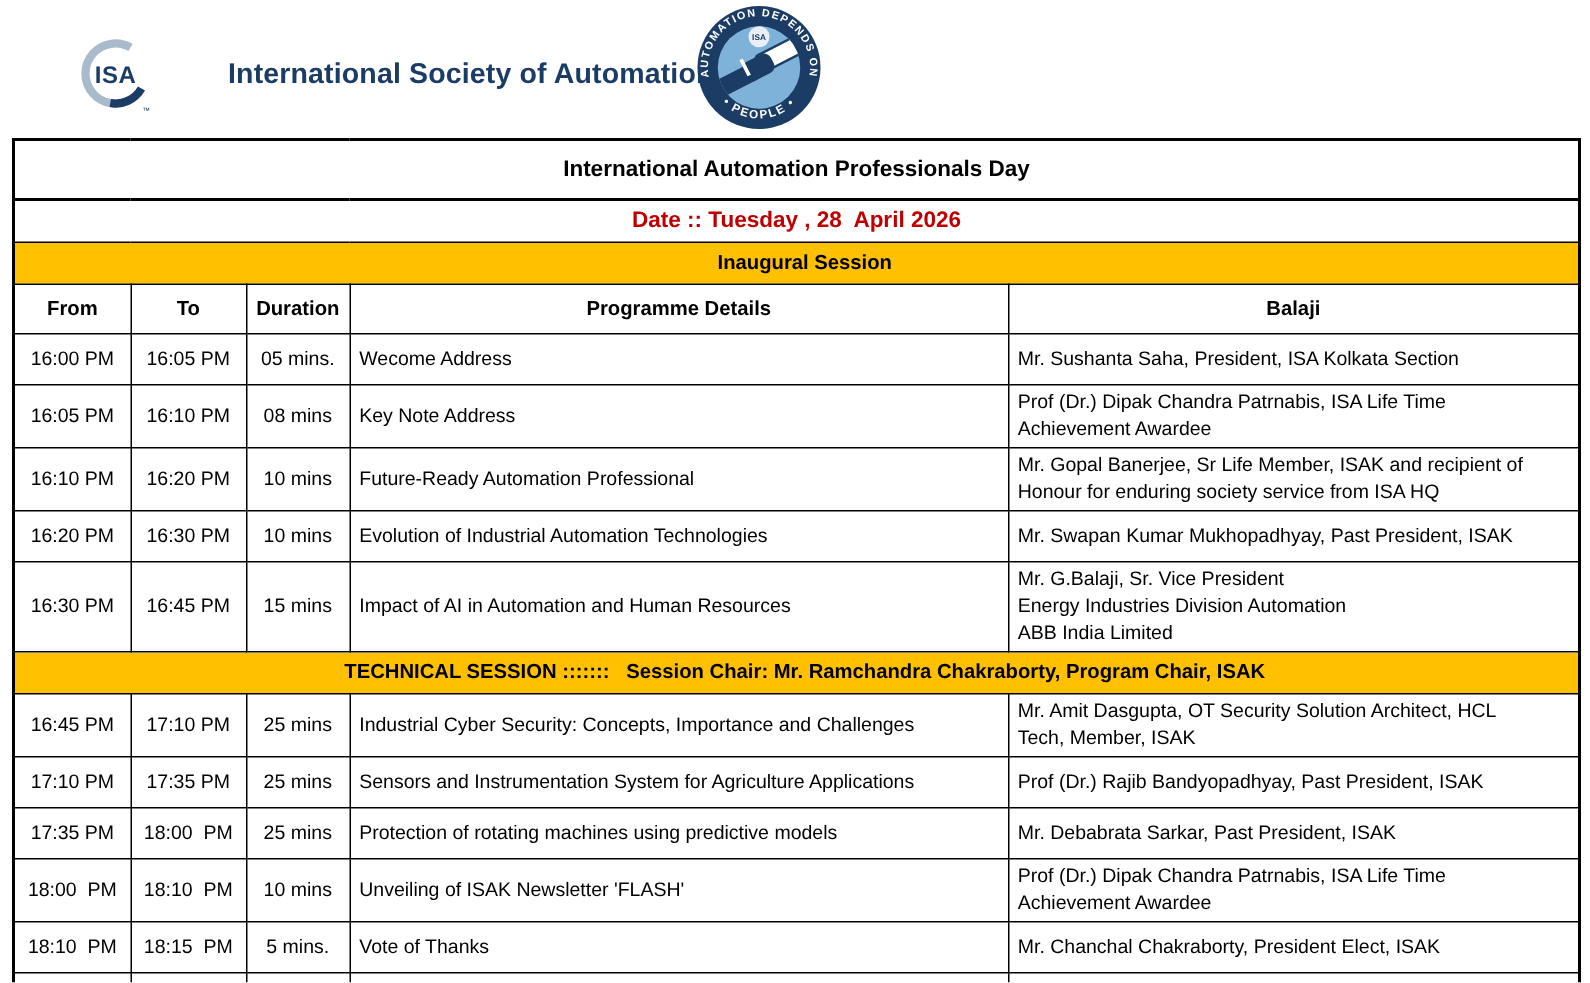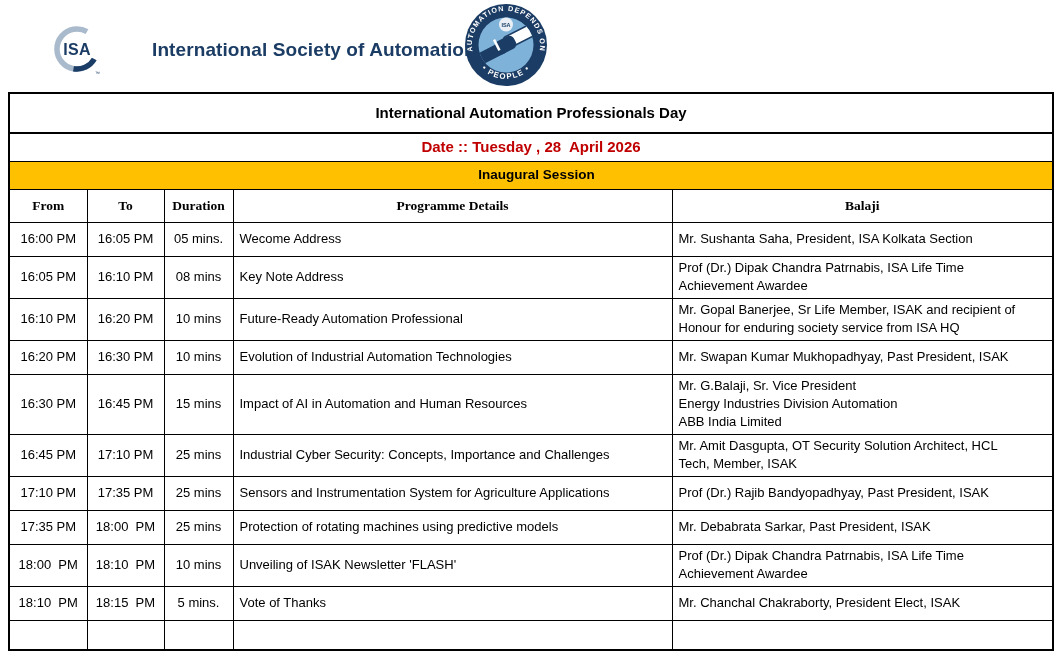--- a/index.html
+++ b/index.html
@@ -62,21 +62,21 @@
   tr.r-date { height: 28px; }
   tr.r-date td {
     color: var(--date-red); font-weight: bold; font-size: 15px;
     text-align: center; white-space: pre-wrap;
   }
   tr.r-band { height: 28px; }
   tr.r-band td {
     background: var(--band-bg); font-weight: bold; font-size: 13.5px;
     text-align: center; white-space: pre-wrap; padding-left: 17px;
   }
-  tr.r-head { height: 33px; font-family: Liberation Serif, serif; }
+  tr.r-head { height: 33px; }
   tr.r-head td { font-weight: bold; font-size: 13.5px; text-align: center; }
   tr.h1 { height: 34px; margin-left: 36px; }
   tr.h2 { height: 42px; }
   tr.h3 { height: 60px; }
   tr.r-empty { height: 30px; }
   td.c-time { text-align: center; white-space: pre-wrap; }
   td.c-prog { text-align: left; padding-left: 6px; }
   td.c-spk  { text-align: left; padding-left: 7px; white-space: pre-wrap; }
 </style>
 </head>
@@ -190,20 +190,23 @@
     <tr class="r-data h3">
       <td class="c-time">16:30 PM</td>
       <td class="c-time">16:45 PM</td>
       <td class="c-time">15 mins</td>
       <td class="c-prog">Impact of AI in Automation and Human Resources</td>
       <td class="c-spk">Mr. G.Balaji, Sr. Vice President
 Energy Industries Division Automation
 ABB India Limited</td>
     </tr>
 
+    <tr class="r-band">
+      <td colspan="5">TECHNICAL SESSION :::::::   Session Chair: Mr. Ramchandra Chakraborty, Program Chair, ISAK</td>
+    </tr>
 
     <tr class="r-data h2">
       <td class="c-time">16:45 PM</td>
       <td class="c-time">17:10 PM</td>
       <td class="c-time">25 mins</td>
       <td class="c-prog">Industrial Cyber Security: Concepts, Importance and Challenges</td>
       <td class="c-spk">Mr. Amit Dasgupta, OT Security Solution Architect, HCL
 Tech, Member, ISAK</td>
     </tr>
 

